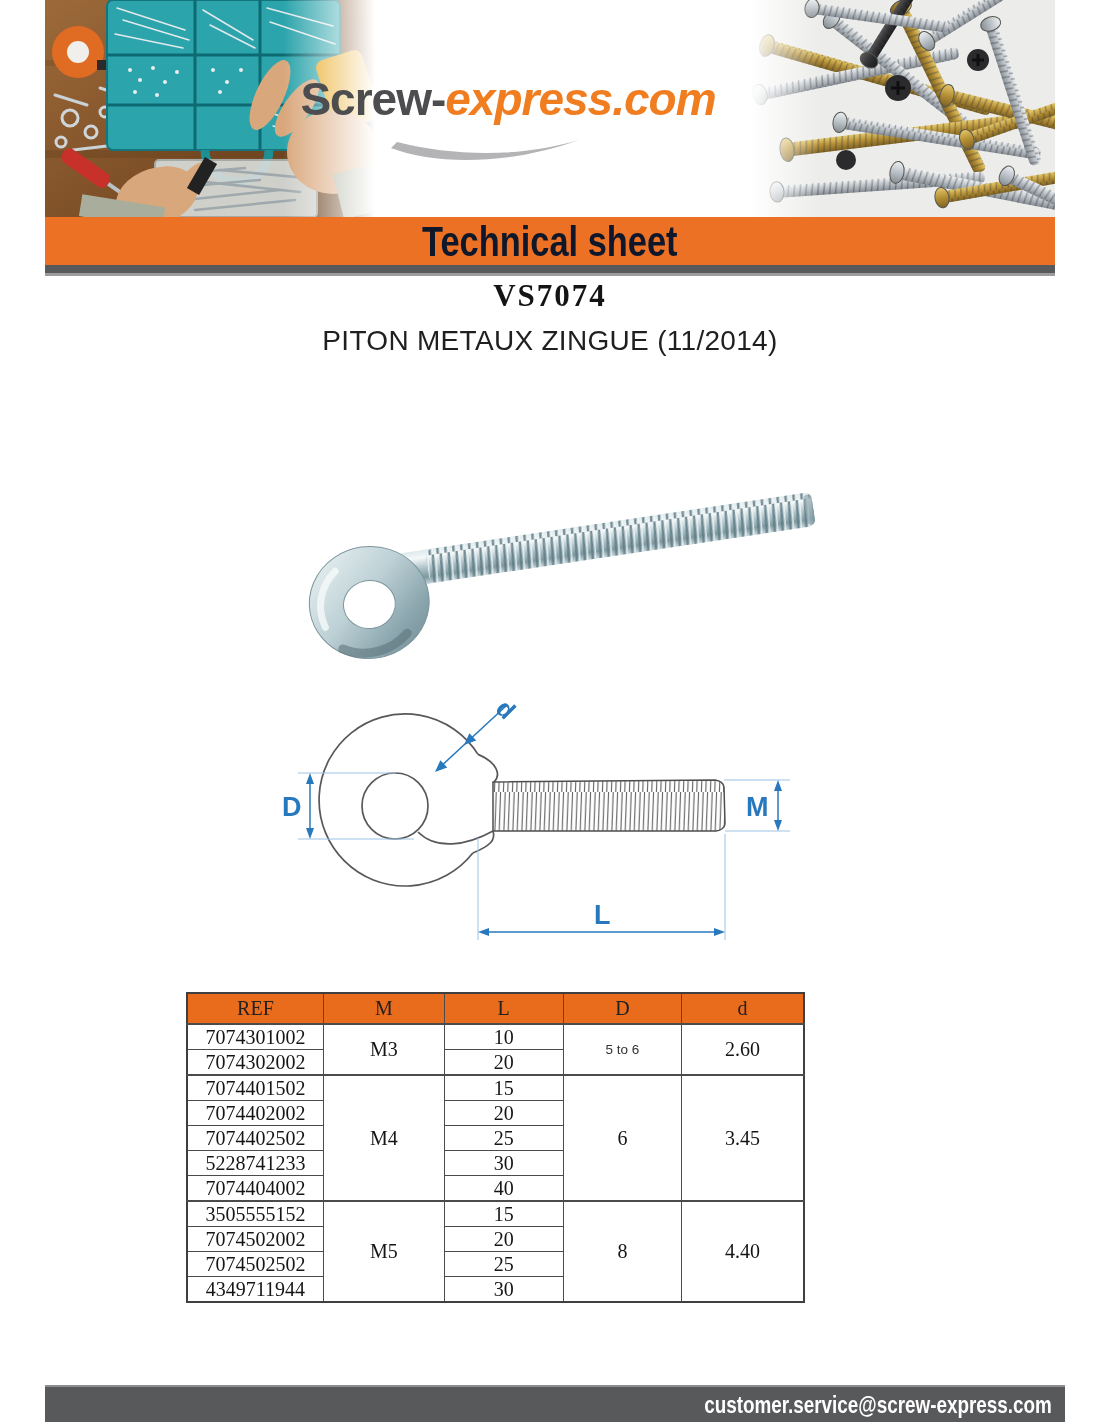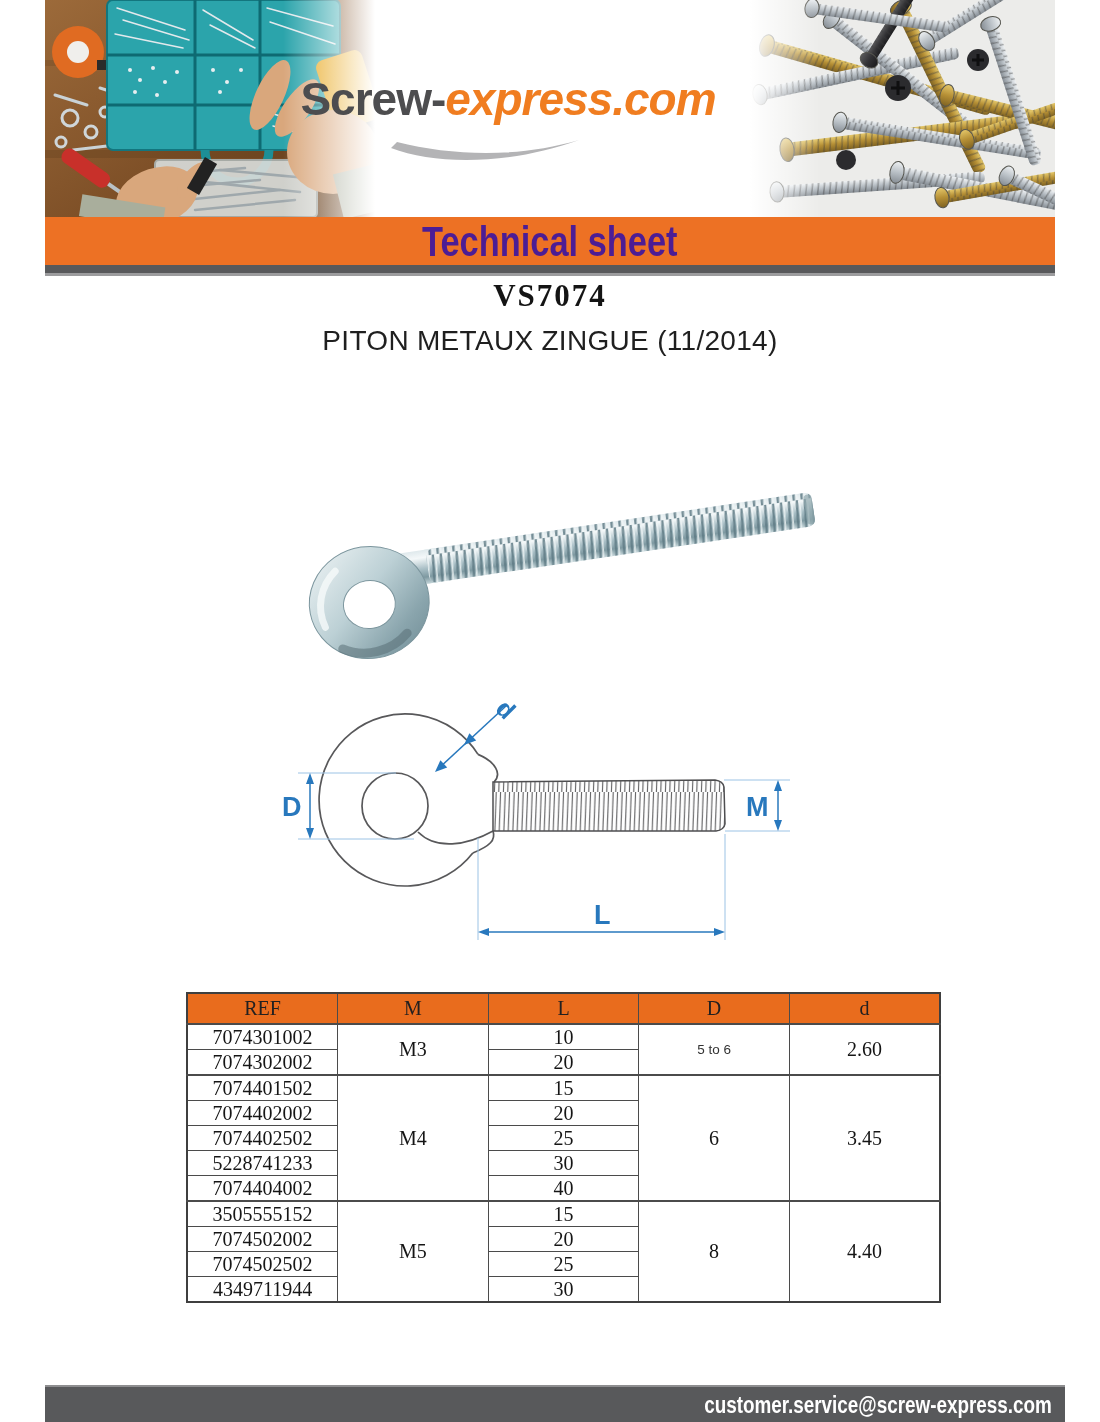--- a/index.html
+++ b/index.html
@@ -9,39 +9,39 @@
   
   .photo{position:absolute;top:0;height:217px;}
   .logo-wrap{position:absolute;left:0;top:72px;width:1016px;text-align:center;
              font-size:46px;font-weight:bold;letter-spacing:-1px;white-space:nowrap;}
   .logo-gray{color:#4d4d4f;}
   .logo-orange{color:#f07d20;font-style:italic;}
   .swoosh{position:absolute;left:383px;top:134px;width:210px;height:34px;}
 
   
   .banner{position:absolute;left:45px;top:217px;width:1010px;height:48px;background:#ed7124;
-          color:#4c1d95;text-align:center;line-height:49px;font-size:43px;font-weight:bold;}
+          color:#0f172a;text-align:center;line-height:49px;font-size:43px;font-weight:bold;}
   .condensed{display:inline-block;transform:scaleX(.8);transform-origin:center;}
   .gray-strip{position:absolute;left:45px;top:265px;width:1010px;height:8px;background:#58595b;
               border-bottom:3px solid #9c9c9e;}
 
   
   .doc-code{position:absolute;left:0;top:278px;width:1100px;text-align:center;
             font-family:"Liberation Serif",serif;font-weight:bold;font-size:31px;color:#141414;
             letter-spacing:2px;}
   .doc-title{position:absolute;left:0;top:325px;width:1100px;text-align:center;
              font-size:28px;color:#1f1f1f;letter-spacing:.3px;}
   .articles{position:absolute;left:112px;top:405px;font-size:18.5px;color:#212121;}
 
   
   .product-photo{position:absolute;left:272px;top:453px;width:565px;height:212px;}
   .tech-diagram{position:absolute;left:268px;top:688px;width:565px;height:290px;}
 
   
-  .spec-table{position:absolute;left:186px;top:992px;width:755px;border-collapse:collapse;
+  .spec-table{position:absolute;left:186px;top:992px;width:619px;border-collapse:collapse;
               font-family:"Liberation Serif",serif;color:#151515;border-radius:9px;}
   .spec-table th{background:#e96c1d;height:27px;font-size:20px;font-weight:500;color:#232020;}
   .spec-table td{height:24px;font-size:20px;text-align:center;vertical-align:middle;padding:0;}
   .spec-table th,.spec-table td{border:1px solid #4b4b4b;}
   .spec-table{border:2px solid #3f3f3f;}
   .spec-table td.small{font-size:13.5px;font-family:"Liberation Sans",sans-serif;color:#333;}
   .spec-table tr.group-start td{border-top-width:2px;}
   .spec-table col{width:146px;}
 
   

